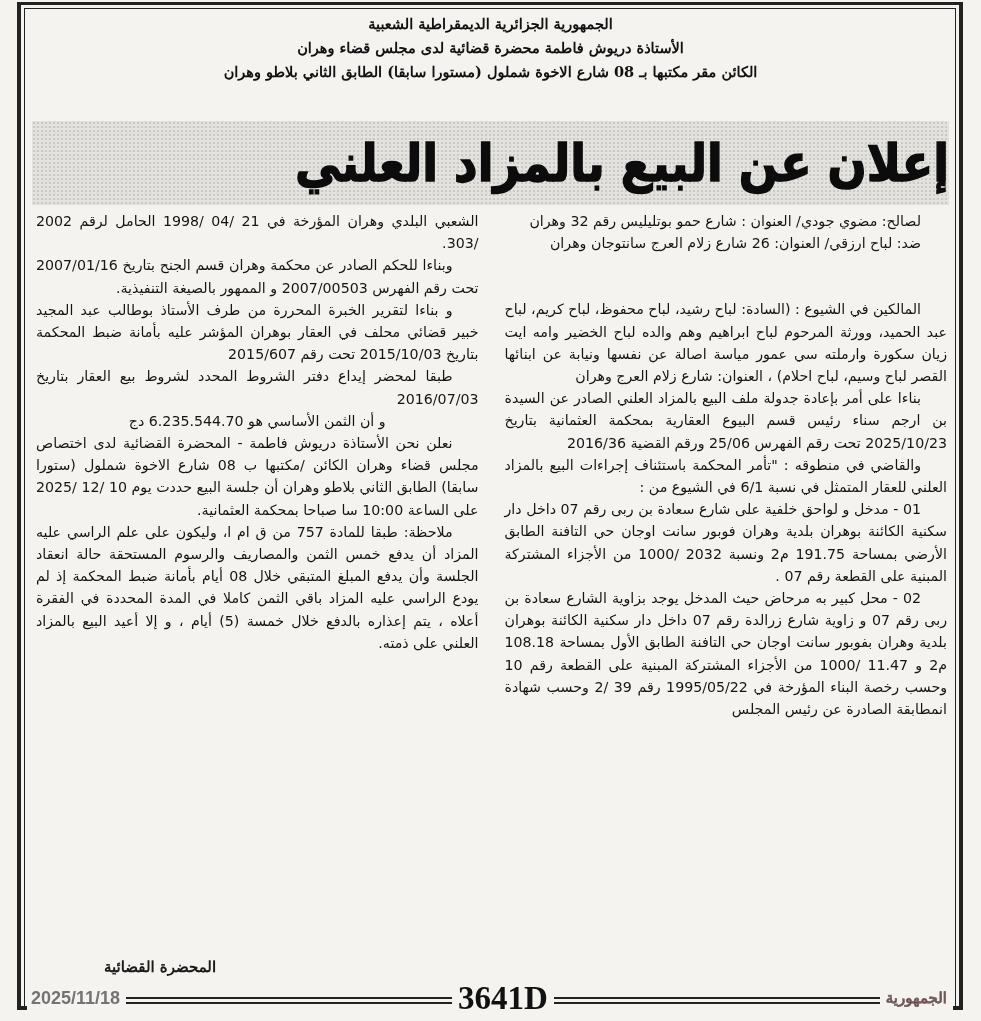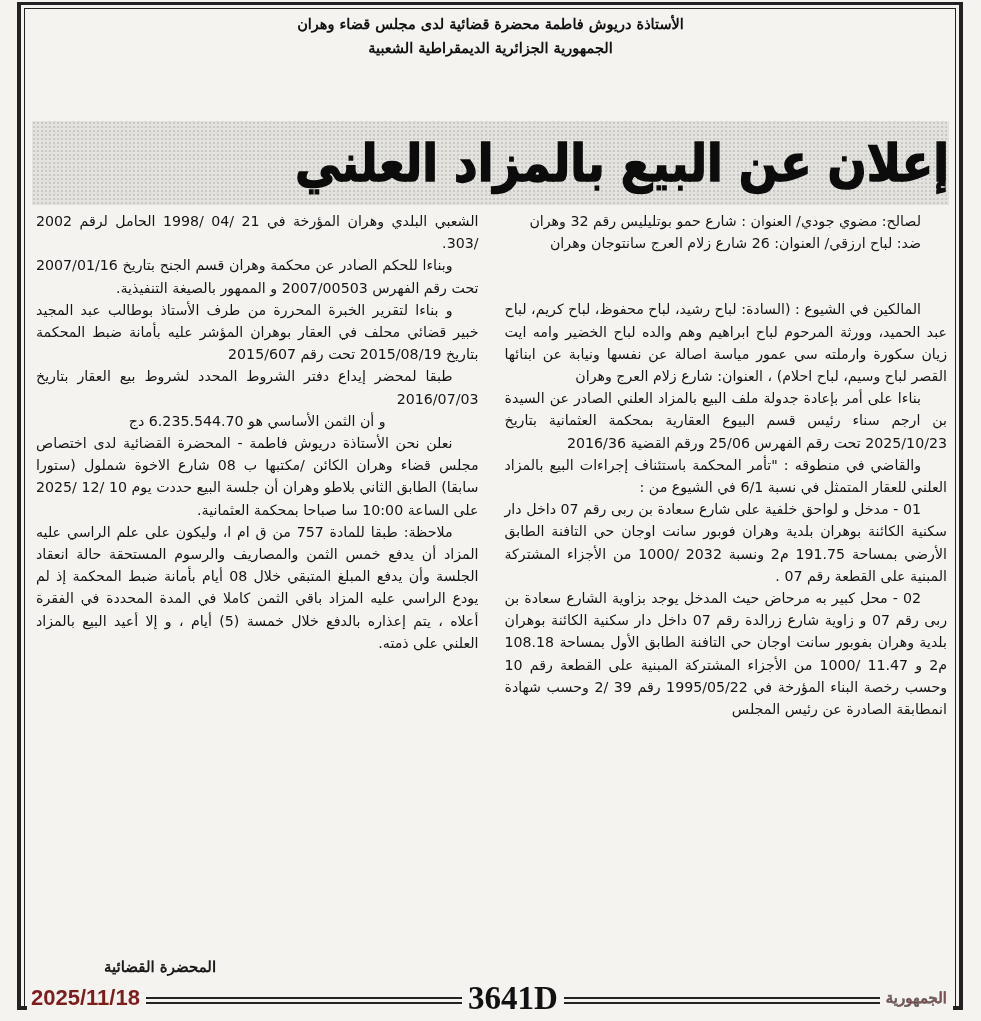--- a/index.html
+++ b/index.html
@@ -105,23 +105,23 @@
     }
     .footer .corner-l, .footer .corner-r {
       width: 10px; height: 24px;
       border-bottom: 4px solid #222;
     }
     .footer .corner-l { border-left: 4px solid #222; }
     .footer .corner-r { border-right: 4px solid #222; }
     .footer .date {
       font-family: "Liberation Sans", "DejaVu Sans", sans-serif;
       font-weight: bold;
-      font-size: 22px;
+      font-size: 18px;
       padding: 0 6px 0 4px;
-      color: #7f1d1d;
+      color: #737373;
       white-space: nowrap;
     }
     .footer .rule {
       flex: 1;
       height: 7px;
       border-top: 2.5px solid #222;
       border-bottom: 2.5px solid #222;
       margin-top: 4px;
     }
     .footer .code {
@@ -144,42 +144,43 @@
     }
   </style>
 </head>
 <body>
 
 <div class="frame">
   <div class="frame-inner"></div>
 </div>
 
 <div class="header">
+  <div>الجمهورية الجزائرية الديمقراطية الشعبية</div>
   <div>الأستاذة دريوش فاطمة محضرة قضائية لدى مجلس قضاء وهران</div>
-  <div>الجمهورية الجزائرية الديمقراطية الشعبية</div>
+  <div>الكائن مقر مكتبها بـ 08 شارع الاخوة شملول (مستورا سابقا) الطابق الثاني بلاطو وهران</div>
 </div>
 
 <div class="banner">
   <h1>إعلان عن البيع بالمزاد العلني</h1>
 </div>
 
 <div class="columns">
   <div class="col col-right">
     <p class="ind">لصالح: مضوي جودي/ العنوان : شارع حمو بوتليليس رقم 32 وهران</p>
     <p class="ind">ضد: لباح ارزقي/ العنوان: 26 شارع زلام العرج سانتوجان وهران</p>
     <p class="ind gap-before">المالكين في الشيوع : (السادة: لباح رشيد، لباح محفوظ، لباح كريم، لباح عبد الحميد، وورثة المرحوم لباح ابراهيم وهم والده لباح الخضير وامه ايت زيان سكورة وارملته سي عمور مياسة اصالة عن نفسها ونيابة عن ابنائها القصر لباح وسيم، لباح احلام) ، العنوان: شارع زلام العرج وهران</p>
     <p class="ind">بناءا على أمر بإعادة جدولة ملف البيع بالمزاد العلني الصادر عن السيدة بن ارجم سناء رئيس قسم البيوع العقارية بمحكمة العثمانية بتاريخ 2025/10/23 تحت رقم الفهرس 25/06 ورقم القضية 2016/36</p>
     <p class="ind">والقاضي في منطوقه : "تأمر المحكمة باستئناف إجراءات البيع بالمزاد العلني للعقار المتمثل في نسبة 6/1 في الشيوع من :</p>
     <p class="ind">01 - مدخل و لواحق خلفية على شارع سعادة بن ربى رقم 07 داخل دار سكنية الكائنة بوهران بلدية وهران فوبور سانت اوجان حي التافنة الطابق الأرضي بمساحة 191.75 م2 ونسبة 2032 /1000 من الأجزاء المشتركة المبنية على القطعة رقم 07 .</p>
     <p class="ind">02 - محل كبير به مرحاض حيث المدخل يوجد بزاوية الشارع سعادة بن ربى رقم 07 و زاوية شارع زرالدة رقم 07 داخل دار سكنية الكائنة بوهران بلدية وهران بفوبور سانت اوجان حي التافنة الطابق الأول بمساحة 108.18 م2 و 11.47 /1000 من الأجزاء المشتركة المبنية على القطعة رقم 10 وحسب رخصة البناء المؤرخة في 1995/05/22 رقم 39 /2 وحسب شهادة انمطابقة الصادرة عن رئيس المجلس</p>
   </div>
   <div class="col col-left">
     <p>الشعبي البلدي وهران المؤرخة في 21 /04 /1998 الحامل لرقم 2002 /303.</p>
     <p class="ind">وبناءا للحكم الصادر عن محكمة وهران قسم الجنح بتاريخ 2007/01/16 تحت رقم الفهرس 2007/00503 و الممهور بالصيغة التنفيذية.</p>
-    <p class="ind">و بناءا لتقرير الخبرة المحررة من طرف الأستاذ بوطالب عبد المجيد خبير قضائي محلف في العقار بوهران المؤشر عليه بأمانة ضبط المحكمة بتاريخ 2015/08/19 تحت رقم 2015/607</p>
+    <p class="ind">و بناءا لتقرير الخبرة المحررة من طرف الأستاذ بوطالب عبد المجيد خبير قضائي محلف في العقار بوهران المؤشر عليه بأمانة ضبط المحكمة بتاريخ 2015/10/03 تحت رقم 2015/607</p>
     <p class="ind">طبقا لمحضر إيداع دفتر الشروط المحدد لشروط بيع العقار بتاريخ 2016/07/03</p>
     <p class="center">و أن الثمن الأساسي هو 6.235.544.70 دج</p>
     <p class="ind">نعلن نحن الأستاذة دريوش فاطمة - المحضرة القضائية لدى اختصاص مجلس قضاء وهران الكائن /مكتبها ب 08 شارع الاخوة شملول (ستورا سابقا) الطابق الثاني بلاطو وهران أن جلسة البيع حددت يوم 10 /12 /2025 على الساعة 10:00 سا صباحا بمحكمة العثمانية.</p>
     <p class="ind">ملاحظة: طبقا للمادة 757 من ق ام ا، وليكون على علم الراسي عليه المزاد أن يدفع خمس الثمن والمصاريف والرسوم المستحقة حالة انعقاد الجلسة وأن يدفع المبلغ المتبقي خلال 08 أيام بأمانة ضبط المحكمة إذ لم يودع الراسي عليه المزاد باقي الثمن كاملا في المدة المحددة في الفقرة أعلاه ، يتم إعذاره بالدفع خلال خمسة (5) أيام ، و إلا أعيد البيع بالمزاد العلني على ذمته.</p>
   </div>
 </div>
 
 <div class="signature">المحضرة القضائية</div>
 
 <div class="footer">

